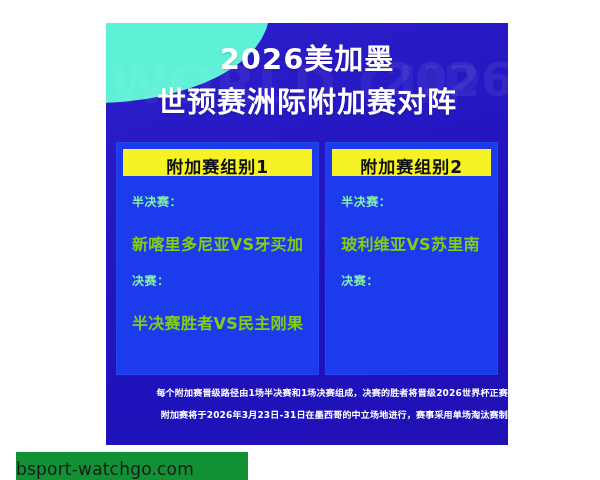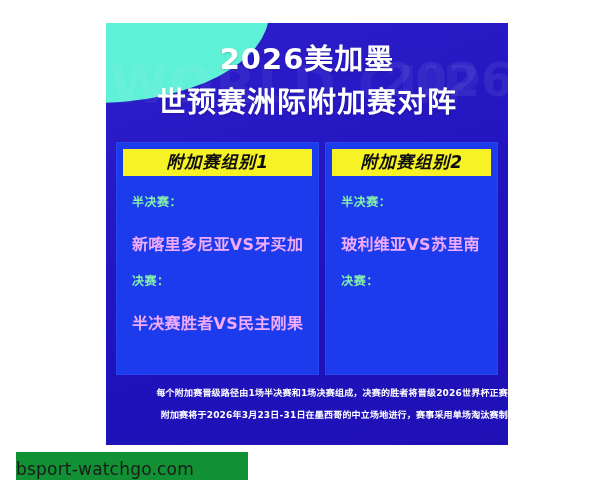--- a/index.html
+++ b/index.html
@@ -122,23 +122,22 @@
     background: #1c3bec;
     height: 233px;
     position: relative;
     box-shadow: inset 0 0 0 1px rgba(255,255,255,0.05);
   }
   .group-banner {
     background: #f7f226;
     height: 27px;
     margin: 7px 7px 0 7px;
     display: flex;
-    align-items: center;
+    align-items: flex-end;
     justify-content: center;
-    font-style: italic;
   }
   .group-banner-text {
     font-size: 17px;
     font-weight: 700;
     color: #101010;
     letter-spacing: 1px;
     line-height: 1;
   }
   .round-block {
     padding: 0 16px;
@@ -147,21 +146,21 @@
     margin-top: 16px;
     font-size: 12px;
     font-weight: 700;
     color: #86efac;
     letter-spacing: 0.5px;
   }
   .round-match {
     margin-top: 22px;
     font-size: 16px;
     font-weight: 700;
-    color: #f0abfc;
+    color: #84cc16;
     letter-spacing: 0.3px;
     white-space: nowrap;
   }
 
   
   .footer-notes {
     position: relative;
     z-index: 5;
     margin-top: 14px;
     text-align: right;

